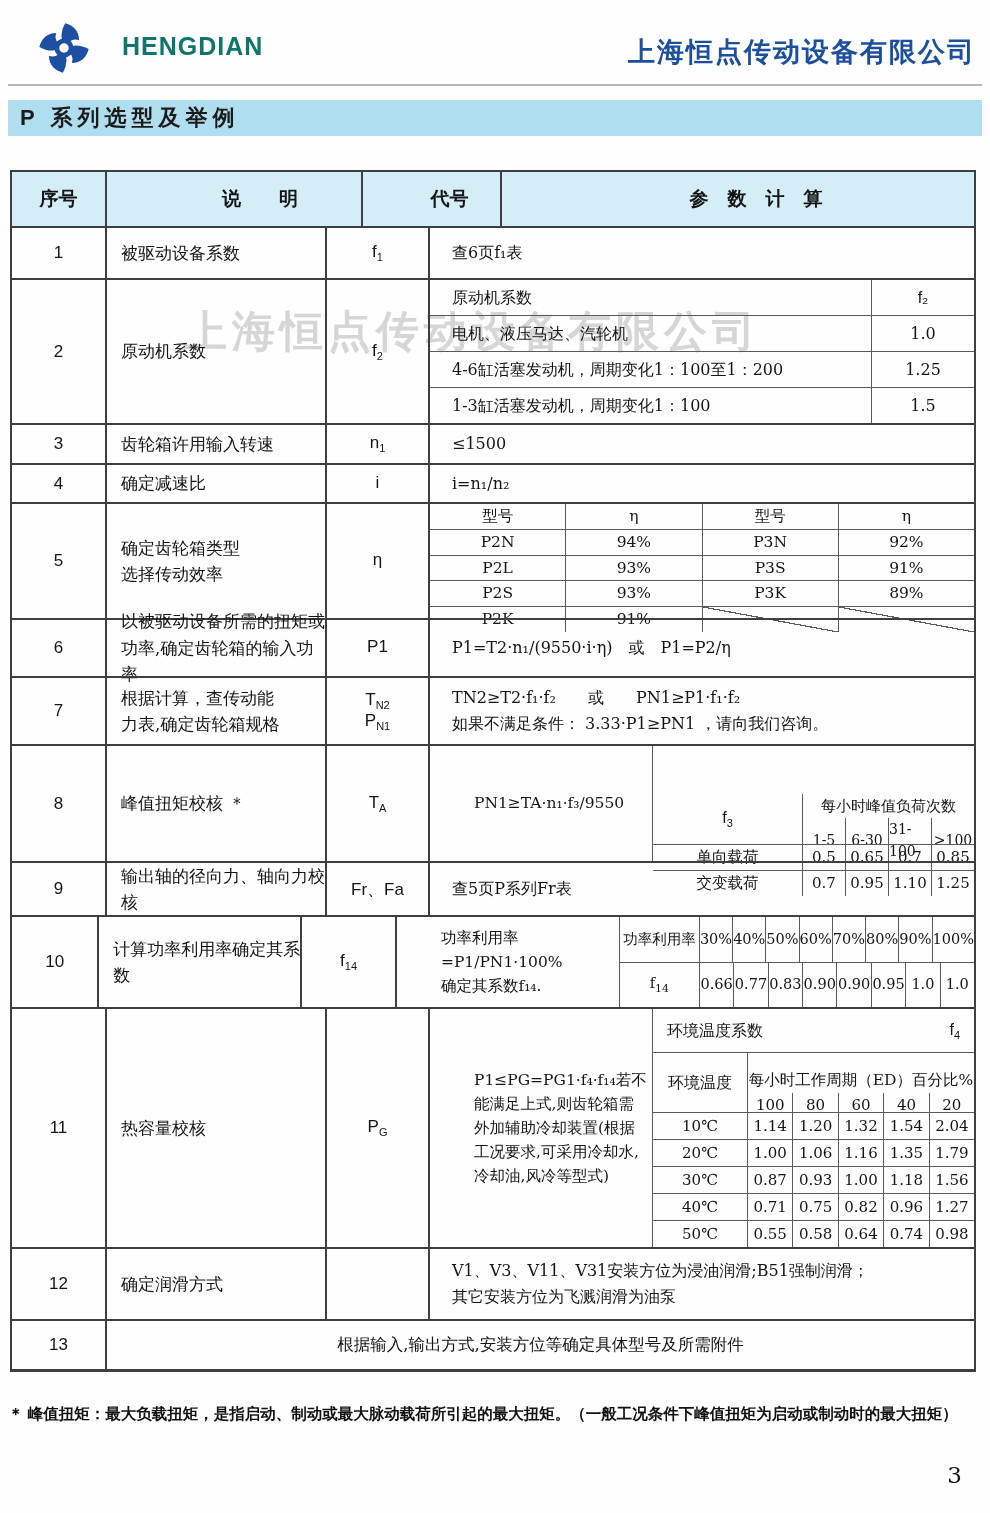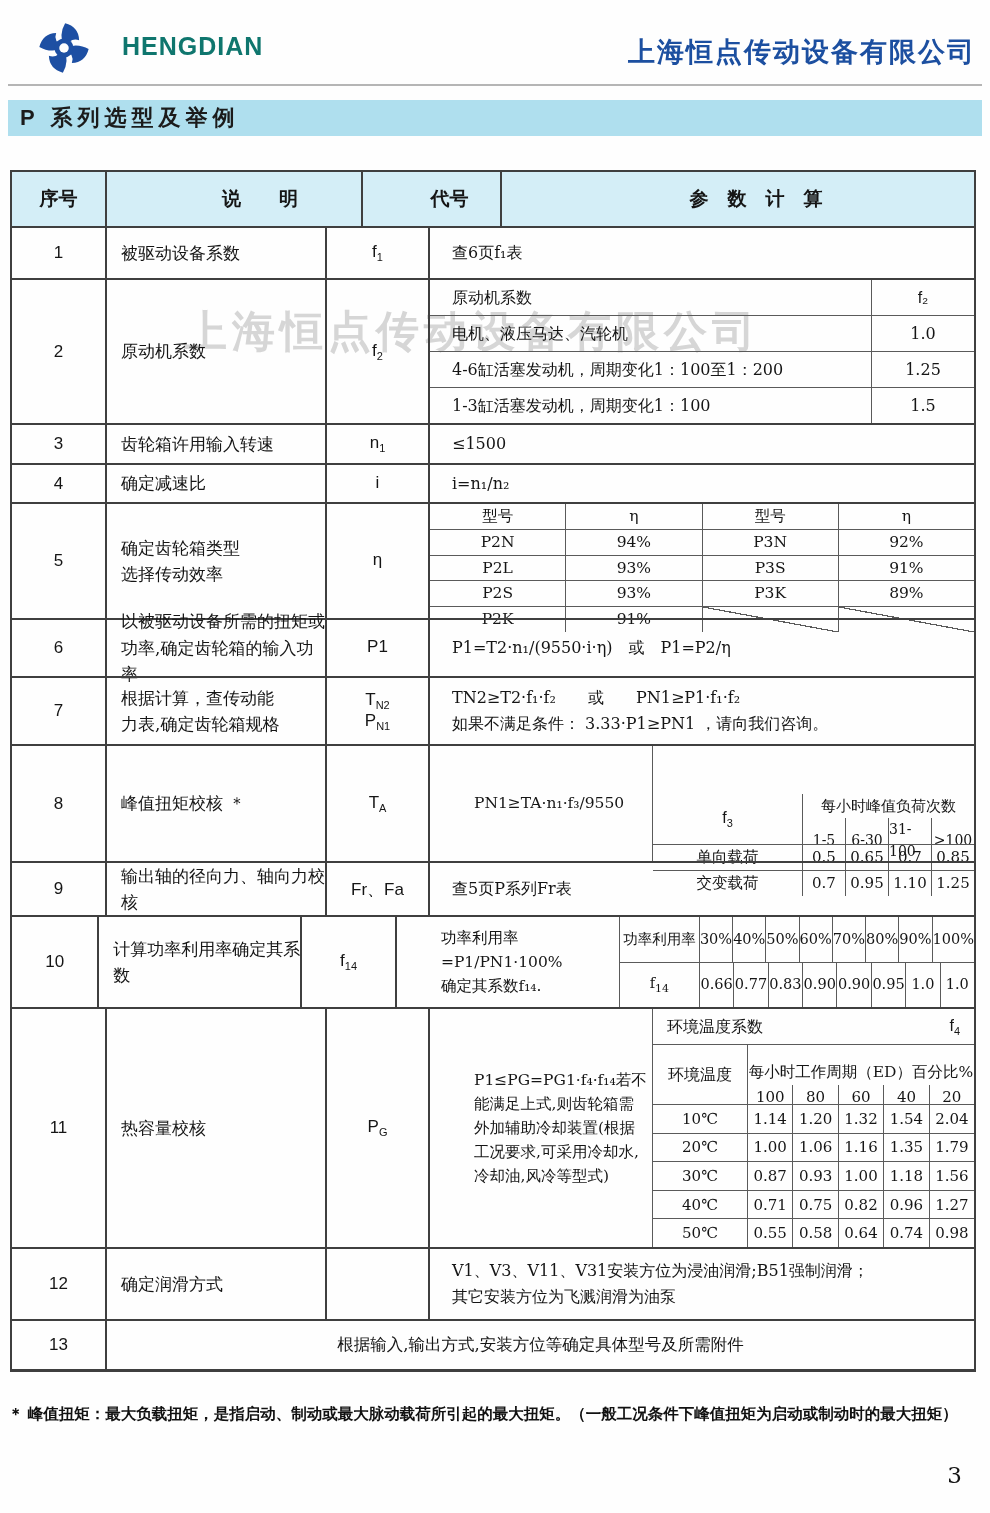--- a/index.html
+++ b/index.html
@@ -82,21 +82,21 @@
 
   
   .r10r { flex:1; display:flex; border-top:1px solid #5a5a5a; }
   .r10r:first-child { border-top:none; }
   .r10lbl { width:80px; border-right:1px solid #5a5a5a; display:flex; align-items:center; justify-content:center; font-size:14.5px; }
   .r10cells { flex:1; display:flex; }
   .r10cells div { flex:1; border-left:1px solid #5a5a5a; display:flex; align-items:center; justify-content:center; font-size:14.5px; }
   .r10cells div:first-child { border-left:none; }
 
   
-  .r11strip { height:36px; display:flex; align-items:center; justify-content:space-between;
+  .r11strip { height:44px; display:flex; align-items:center; justify-content:space-between;
               padding:0 14px; border-bottom:1px solid #5a5a5a; font-size:16px; }
   .r11head { height:60px; display:flex; border-bottom:1px solid #5a5a5a; }
   .r11tlabel { width:95px; border-right:1px solid #5a5a5a; display:flex; align-items:center; justify-content:center; font-size:16px; }
   .r11duty { flex:1; display:flex; flex-direction:column;margin-top:15px; }
   .r11dtitle { height:33px; display:flex; align-items:center; justify-content:center; font-size:15.5px; }
   .r11dcols { flex:1; display:flex; }
   .r11dcols div { flex:1; border-left:1px solid #5a5a5a; display:flex; align-items:center; justify-content:center; font-size:15px; }
   .r11dcols div:first-child { border-left:none; }
   .r11body { flex:1; display:flex; flex-direction:column; }
   .r11r { flex:1; display:flex; border-top:1px solid #5a5a5a; }

